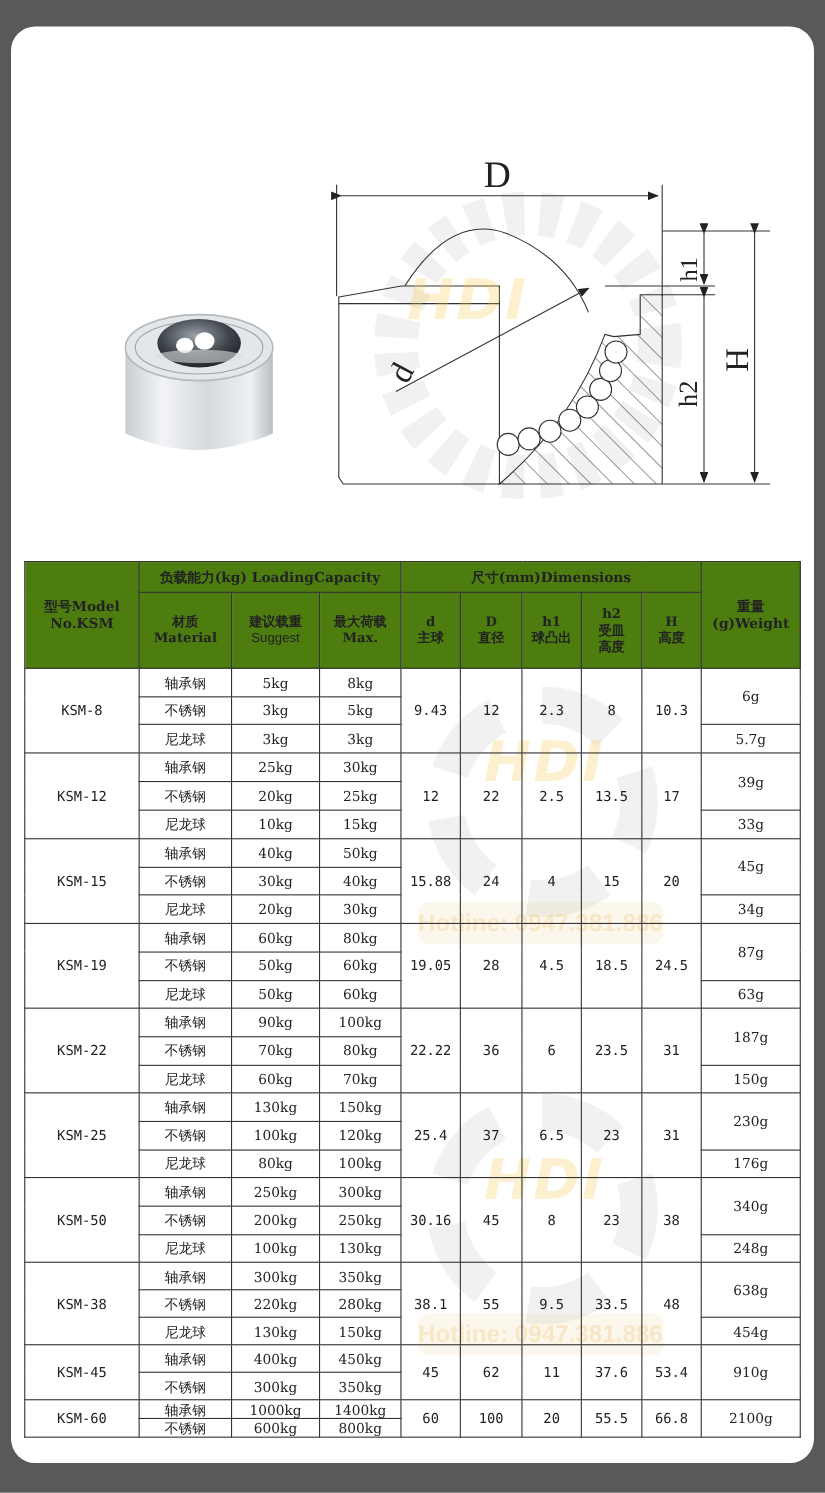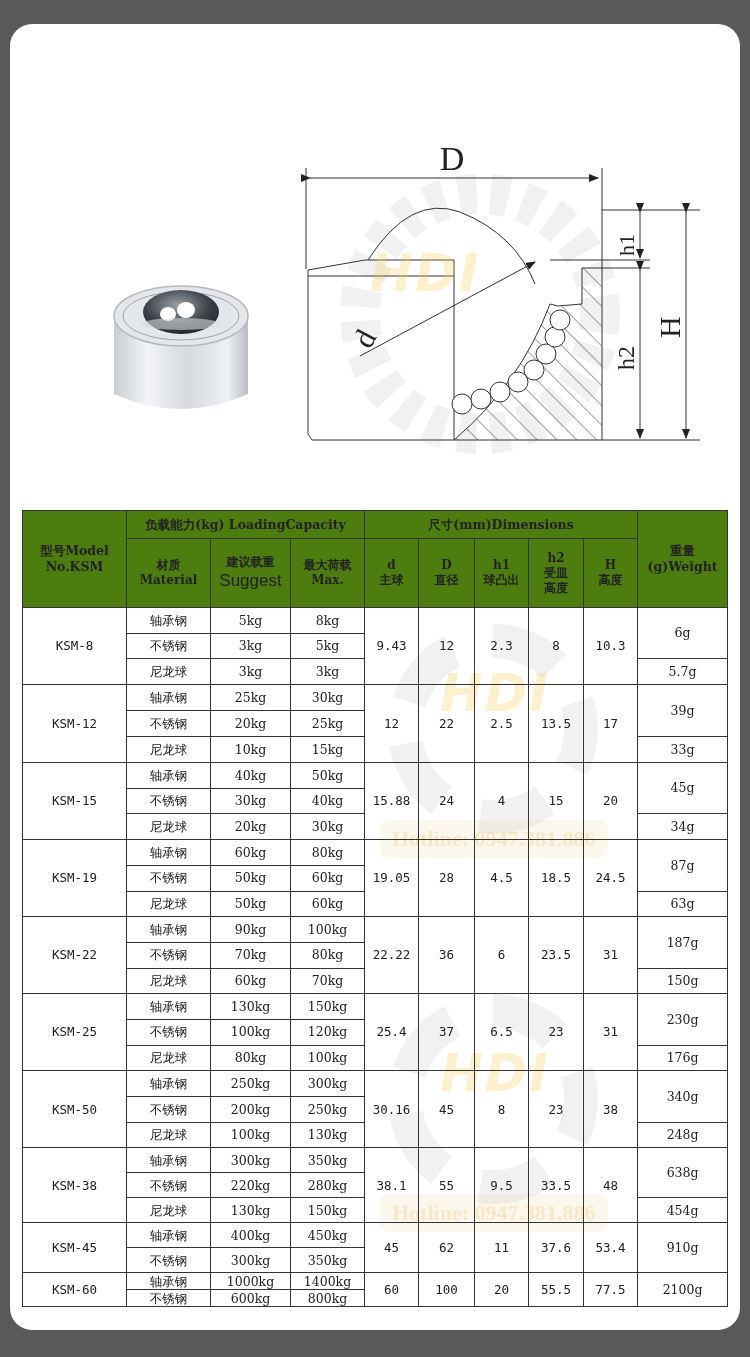--- a/index.html
+++ b/index.html
@@ -2,27 +2,27 @@
 <html><head>
 <meta charset="utf-8">
 <style>
   html, body { margin:0; padding:0; }
   body { width:750px; height:1357px; background:#58595b; position:relative; overflow:hidden; font-family:"DejaVu Serif", serif; }
   .card { position:absolute; left:10px; top:24px; width:730px; height:1306px; background:#ffffff; border-radius:22px; overflow:hidden; }
   .photo { position:absolute; left:96px; top:250px; width:150px; height:150px; }
   .diagram { position:absolute; left:280px; top:110px; width:420px; height:320px; }
   .watermark { position:absolute; pointer-events:none; }
   .wm-logo { font-family:"DejaVu Sans", sans-serif; font-weight:bold; font-style:italic; color:rgba(245,200,80,0.28); font-size:51px; letter-spacing:2px; }
-  .wm-hotline { font-family:Liberation Serif, serif; font-weight:bold; color:rgba(240,200,120,0.32); font-size:22px; background:rgba(240,210,150,0.18); border-radius:10px; padding:6px 12px; }
+  .wm-hotline { font-family:Liberation Sans, sans-serif; font-weight:bold; color:rgba(240,200,120,0.32); font-size:22px; background:rgba(240,210,150,0.18); border-radius:10px; padding:6px 0; }
   .gear { position:absolute; width:210px; height:210px; border-radius:50%; border:34px dashed rgba(120,120,120,0.10); box-sizing:border-box; }
   table.spec { position:absolute; left:22px; top:510px; border-collapse:collapse; table-layout:fixed; width:705px; font-size:12.5px; color:#222; }
   table.spec td, table.spec th { border:1px solid #333; text-align:center; vertical-align:middle; padding:0; font-weight:normal; line-height:1.25; }
   table.spec thead th { background:#4d7c0f; font-weight:bold; }
   table.spec th.sm { font-size:12px; }
-  .suggest { font-family:"Liberation Sans", sans-serif; font-size:17px; font-weight:normal; }
+  .suggest { font-family:"Liberation Sans", sans-serif; font-size:12px; font-weight:normal; }
   .mono { font-family:"DejaVu Sans Mono", monospace; }
   tbody td { background:transparent; }
 </style>
 </head>
 <body>
 
 <div class="card">
 
   <svg class="photo" viewBox="0 0 150 150">
     <defs>
@@ -375,21 +375,21 @@
         </tr>
         <tr style="height: 17px; padding-left: 12px;">
           <td rowspan="2" class="mono">KSM-60</td>
           <td>轴承钢</td>
           <td>1000kg</td>
           <td>1400kg</td>
           <td rowspan="2" class="mono">60</td>
           <td rowspan="2" class="mono">100</td>
           <td rowspan="2" class="mono">20</td>
           <td rowspan="2" class="mono">55.5</td>
-          <td rowspan="2" class="mono">77.5</td>
+          <td rowspan="2" class="mono">66.8</td>
           <td rowspan="2">2100g</td>
         </tr>
         <tr style="height: 17px;">
           <td>不锈钢</td>
           <td>600kg</td>
           <td>800kg</td>
         </tr>
       </tbody>
   </table>
 </div>

